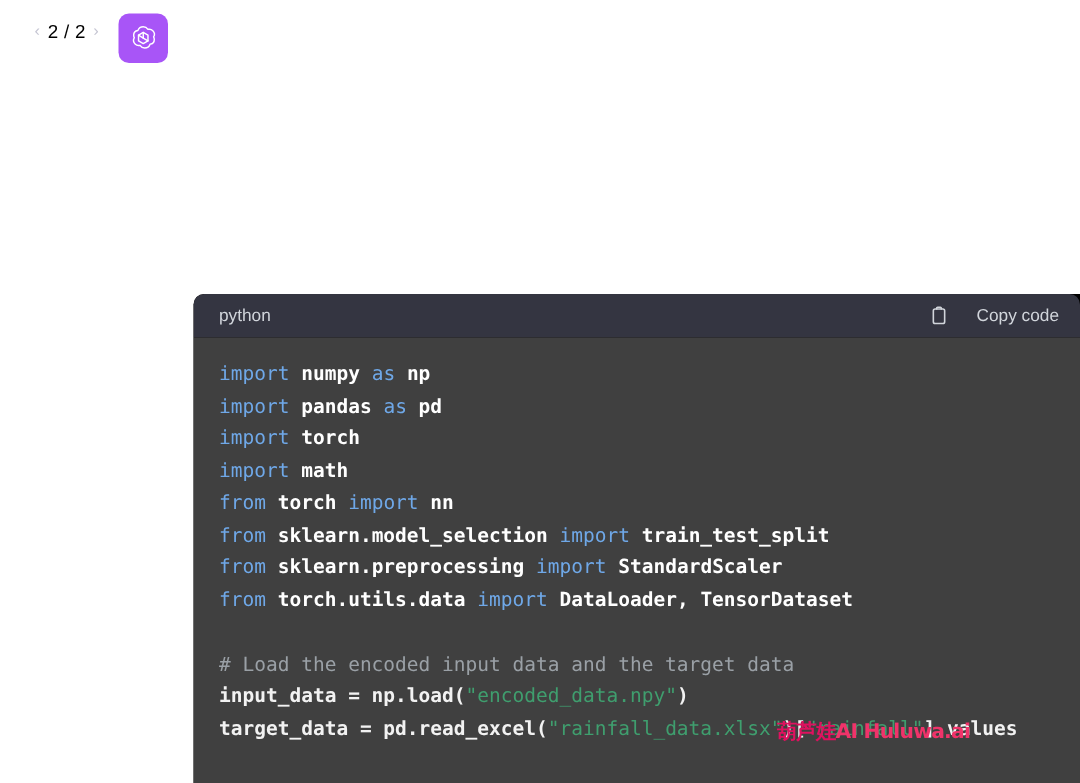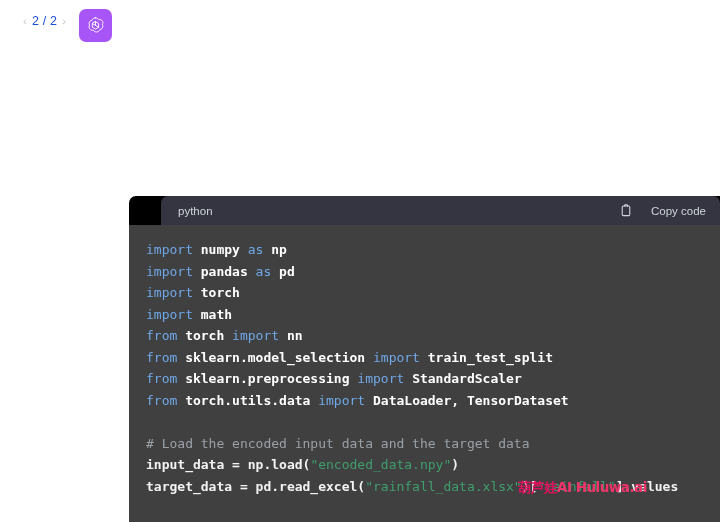--- a/index.html
+++ b/index.html
@@ -41,21 +41,21 @@
     letter-spacing: .2px;
   }
   .pager-arrow {
     color: #c5c5d2;
     font-size: 11px;
     line-height: 1;
     cursor: pointer;
     padding: 0 1px;
   }
   .pager-count {
-    color: #1d4ed8;
+    color: #000000;
     font-size: 12.5px;
     font-family: "Liberation Sans", sans-serif;
   }
 
   .avatar {
     position: absolute;
     left: 79px;
     top: 9px;
     width: 33px;
     height: 33px;
@@ -133,21 +133,20 @@
     background: #000000;
   }
   .code-header {
     height: 29px;
     background: #343541;
     display: flex;
     align-items: center;
     justify-content: space-between;
     padding: 0 14px 0 17px;
     border-radius: 7px 7px 0 0;
-    margin-left: 32px;
   }
   .code-lang {
     font-size: 11.5px;
     color: #d1d5db;
     font-family: "Liberation Sans", sans-serif;
   }
   .copy-btn {
     display: flex;
     align-items: center;
     gap: 19px;

